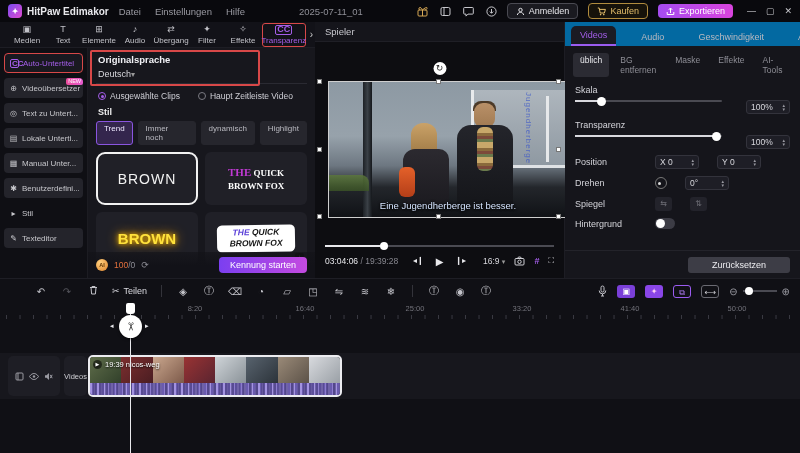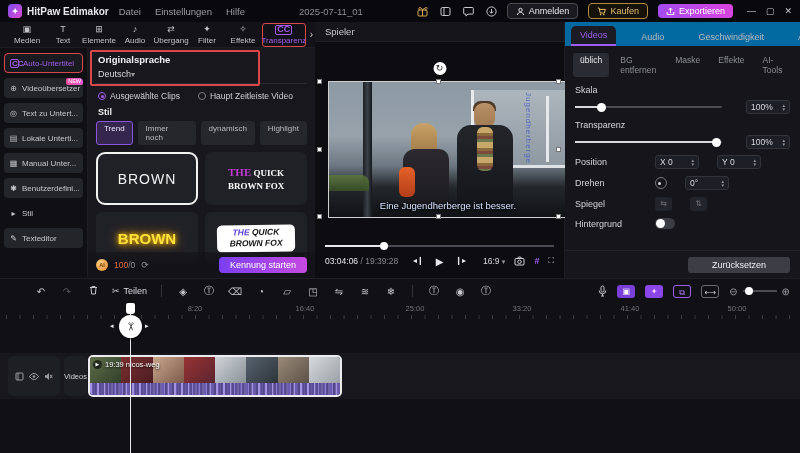--- a/index.html
+++ b/index.html
@@ -103,21 +103,21 @@
   
   .props{position:absolute;left:565px;top:22px;right:0;bottom:175px;background:#15151b}
   .ptabs{height:24px;background:#0369a1;display:flex;align-items:flex-end;padding:0 6px;gap:16px}
   .ptab{padding:4px 9px;color:#b9b9c0;font-size:9px;border-radius:5px 5px 0 0}
   .ptab.active{background:#1b1b23;color:#a55eea;border-bottom:2px solid #9b5cf0}
   .subtabs{display:flex;gap:4px;padding:7px 8px 4px;font-size:8.5px;color:#8e8e96}
   .stab{padding:2px 7px;border-radius:3px}
   .stab.active{background:#2b2b33;color:#e8e8ec}
   .prow{padding:4px 10px 0}
   .plabel{color:#d4d4da;font-size:9px;margin-bottom:5px}
-  .sliderrow{display:flex;align-items:center;gap:24px;margin-bottom:6px}
+  .sliderrow{display:flex;gap:24px;margin-bottom:6px}
   .strack{position:relative;flex:1;height:2px;background:#4a4a52;border-radius:1px}
   .strack .sfill{position:absolute;left:0;top:0;height:2px;background:#d8d8de}
   .strack .sth{position:absolute;top:-3.5px;width:9px;height:9px;border-radius:50%;background:#fff;margin-left:-4px}
   .valbox{display:flex;align-items:center;gap:3px;background:#1e1e26;border:1px solid #33333c;border-radius:3px;padding:1px 4px;font-size:8.5px;color:#d8d8de;min-width:44px;justify-content:space-between}
   .stepper{display:flex;flex-direction:column;line-height:4px;font-size:5px;color:#9a9aa2}
   .inline-row{display:flex;align-items:center;gap:18px;margin-bottom:7px}
   .inline-row .plabel{margin:0;width:62px}
   .dial{width:12px;height:12px;border:1px solid #777;border-radius:50%;position:relative}
   .dial::after{content:"";position:absolute;left:2px;top:4px;width:3px;height:3px;background:#ddd;border-radius:50%}
   .mirbtn{width:17px;height:14px;background:#23232b;border-radius:3px;color:#6e6e76;font-size:8px;text-align:center;line-height:14px}

